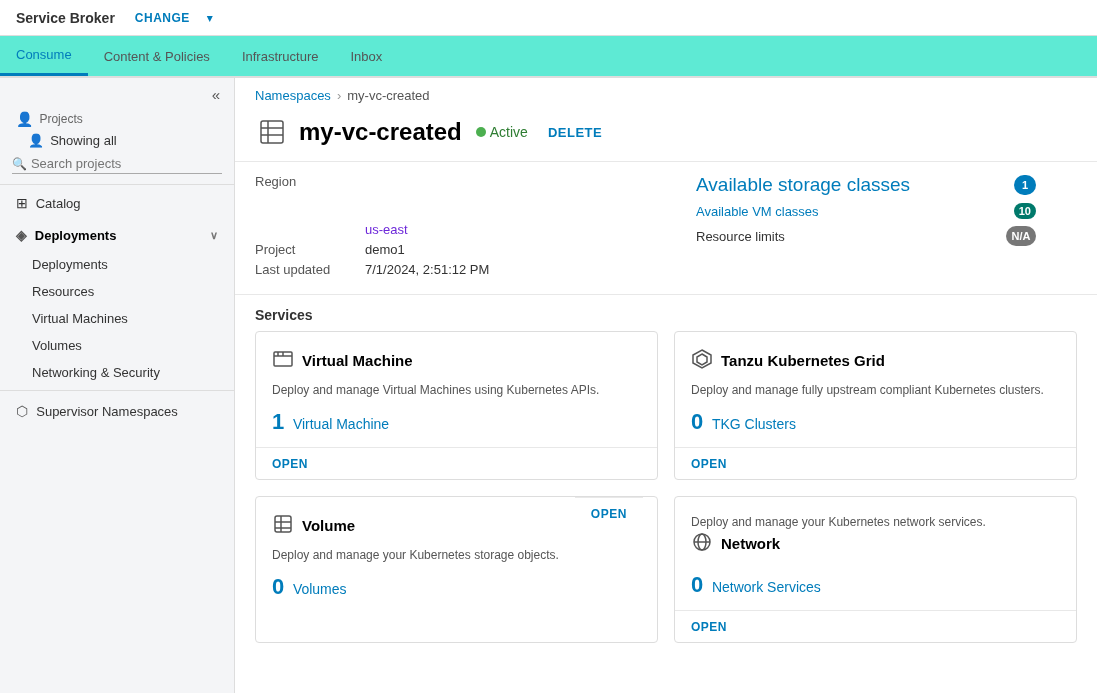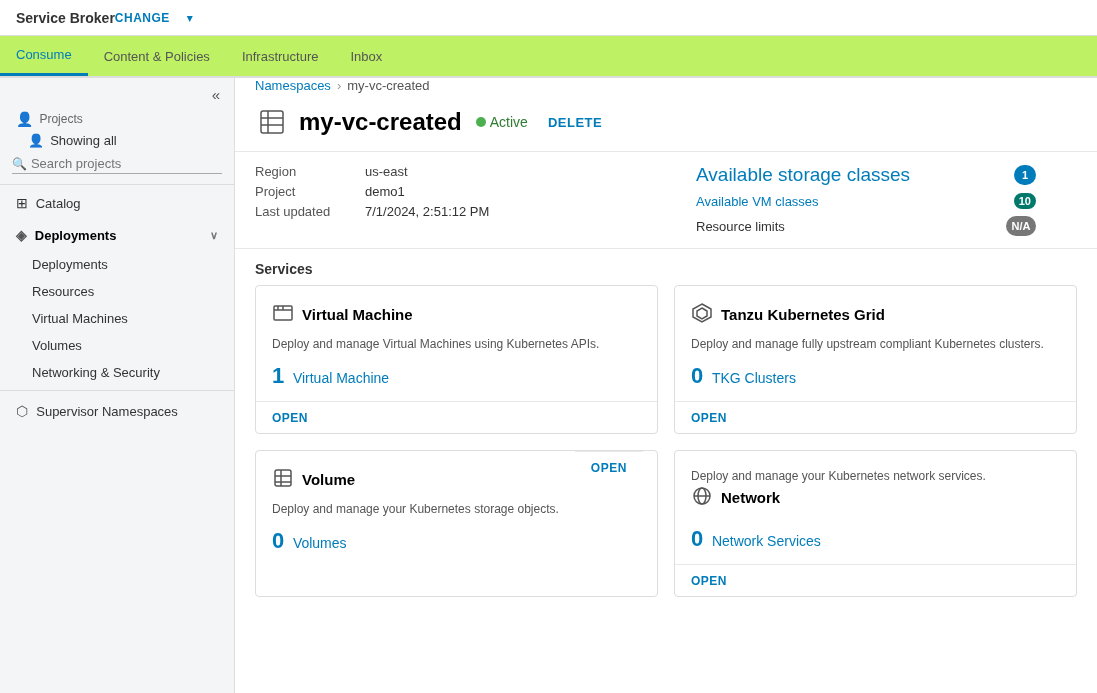--- a/index.html
+++ b/index.html
@@ -3,27 +3,27 @@
   <meta charset="utf-8">
   <style>
     * { box-sizing: border-box; margin: 0; padding: 0; }
     body { font-family: -apple-system, BlinkMacSystemFont, 'Segoe UI', Arial, sans-serif; font-size: 13px; color: #333; background: #fff; height: 693px; width: 1097px; overflow: hidden; }
   </style>
 </head>
 <body>
 
 <div style="display:flex; align-items:center; height:36px; background:#fff; border-bottom:1px solid #ddd; padding:0 16px; gap:0;">
   <span style="font-weight:600; font-size:14px; color:#333;">Service Broker</span>
-  <span style="display:flex; align-items:center; gap:17px; margin-left:0; cursor:pointer;">
+  <span style="display:flex; align-items:center; gap:17px; margin-left:20px; cursor:pointer;">
     <span style="color:#007cbb; font-size:12px; font-weight:700; letter-spacing:0.5px;">CHANGE</span>
     <span style="color:#007cbb; font-size:12px;">▾</span>
   </span>
 </div>
 
-<div style="display:flex; align-items:stretch; background:#bef264; border-bottom:2px solid #ddd; padding:0;">
+<div style="display:flex; align-items:stretch; background:#5eead4; border-bottom:2px solid #ddd; padding:0;">
   <div style="padding:0 16px; height:40px; display:flex; align-items:center; font-size:13px; cursor:pointer; color:#007cbb; border-bottom:3px solid #007cbb; margin-bottom:-2px; font-weight:500;">
     <span>Consume</span>
   </div>
   <div style="padding:0 16px; height:40px; display:flex; align-items:center; font-size:13px; cursor:pointer; color:#555;">
     <span>Content &amp; Policies</span>
   </div>
   <div style="padding:0 16px; height:40px; display:flex; align-items:center; font-size:13px; cursor:pointer; color:#555;">
     <span>Infrastructure</span>
   </div>
   <div style="padding:0 16px; height:40px; display:flex; align-items:center; font-size:13px; cursor:pointer; color:#555;">
@@ -87,21 +87,21 @@
     <div style="height:1px; background:#ddd; margin:4px 0;"></div>
 
     <div style="padding:8px 16px; font-size:13px; cursor:pointer; color:#333; display:flex; align-items:center; gap:8px;">
       <span style="font-size:14px; color:#555;">⬡</span>
       <span>Supervisor Namespaces</span>
     </div>
   </div>
 
   <div style="flex:1; overflow-y:auto; background:#fff;">
 
-    <div style="display:flex; gap:6px; padding:0 20px 6px; font-size:13px;">
+    <div style="display:flex; gap:6px; padding:10px 20px 6px; font-size:13px;">
       <span style="color:#007cbb; cursor:pointer;">Namespaces</span>
       <span style="color:#999;">›</span>
       <span style="color:#555;">my-vc-created</span>
     </div>
 
     <div style="display:flex; align-items:center; gap:10px; padding:6px 20px 12px; border-bottom:1px solid #e8e8e8;">
       <div style="width:34px; height:34px; display:flex; align-items:center; justify-content:center;">
         <svg viewBox="0 0 30 30" width="30" height="30" fill="none" stroke="#555" stroke-width="1.5">
           <rect x="4" y="4" width="22" height="22" rx="2"></rect>
           <line x1="4" y1="11" x2="26" y2="11"></line>
@@ -115,21 +115,21 @@
         <span style="font-size:14px; font-weight:500; color:#2e7d32;">Active</span>
       </div>
       <span style="margin-left:10px; color:#007cbb; font-weight:700; font-size:13px; cursor:pointer; letter-spacing:0.5px;">DELETE</span>
     </div>
 
     <div style="display:flex; padding:12px 20px 4px; gap:0;">
 
       <div style="flex:1;">
         <div style="display:flex; margin-bottom:5px; font-size:13px;">
           <span style="width:110px; color:#555;">Region</span>
-          <span style="color:#404040;">us-east</span>
+          <span style="color:#6d28d9;margin-top:48px;">us-east</span>
         </div>
         <div style="display:flex; margin-bottom:5px; font-size:13px;">
           <span style="width:110px; color:#555;">Project</span>
           <span style="color:#333;">demo1</span>
         </div>
         <div style="display:flex; margin-bottom:5px; font-size:13px;">
           <span style="width:110px; color:#555;">Last updated</span>
           <span style="color:#333;">7/1/2024, 2:51:12 PM</span>
         </div>
       </div>

